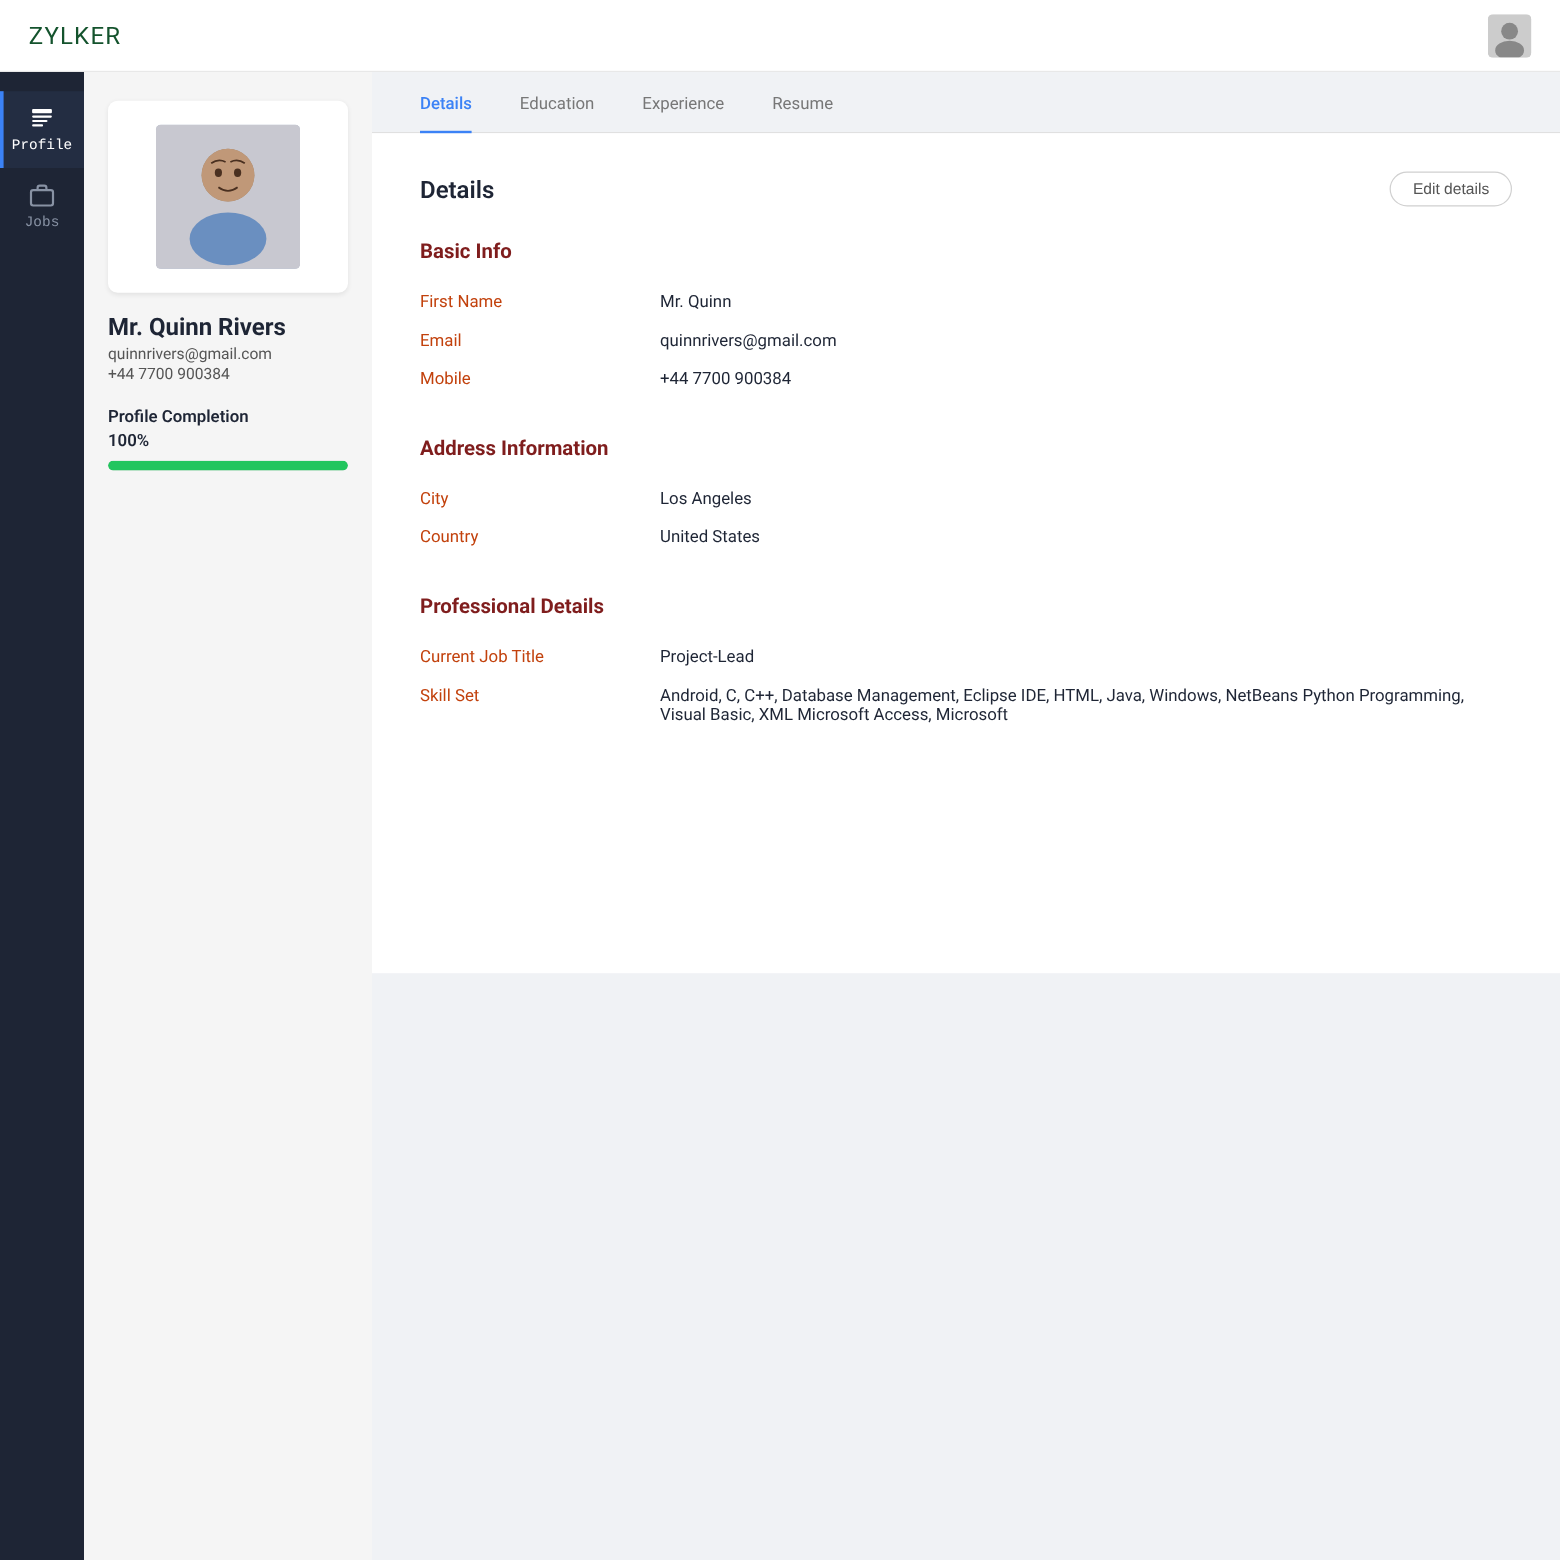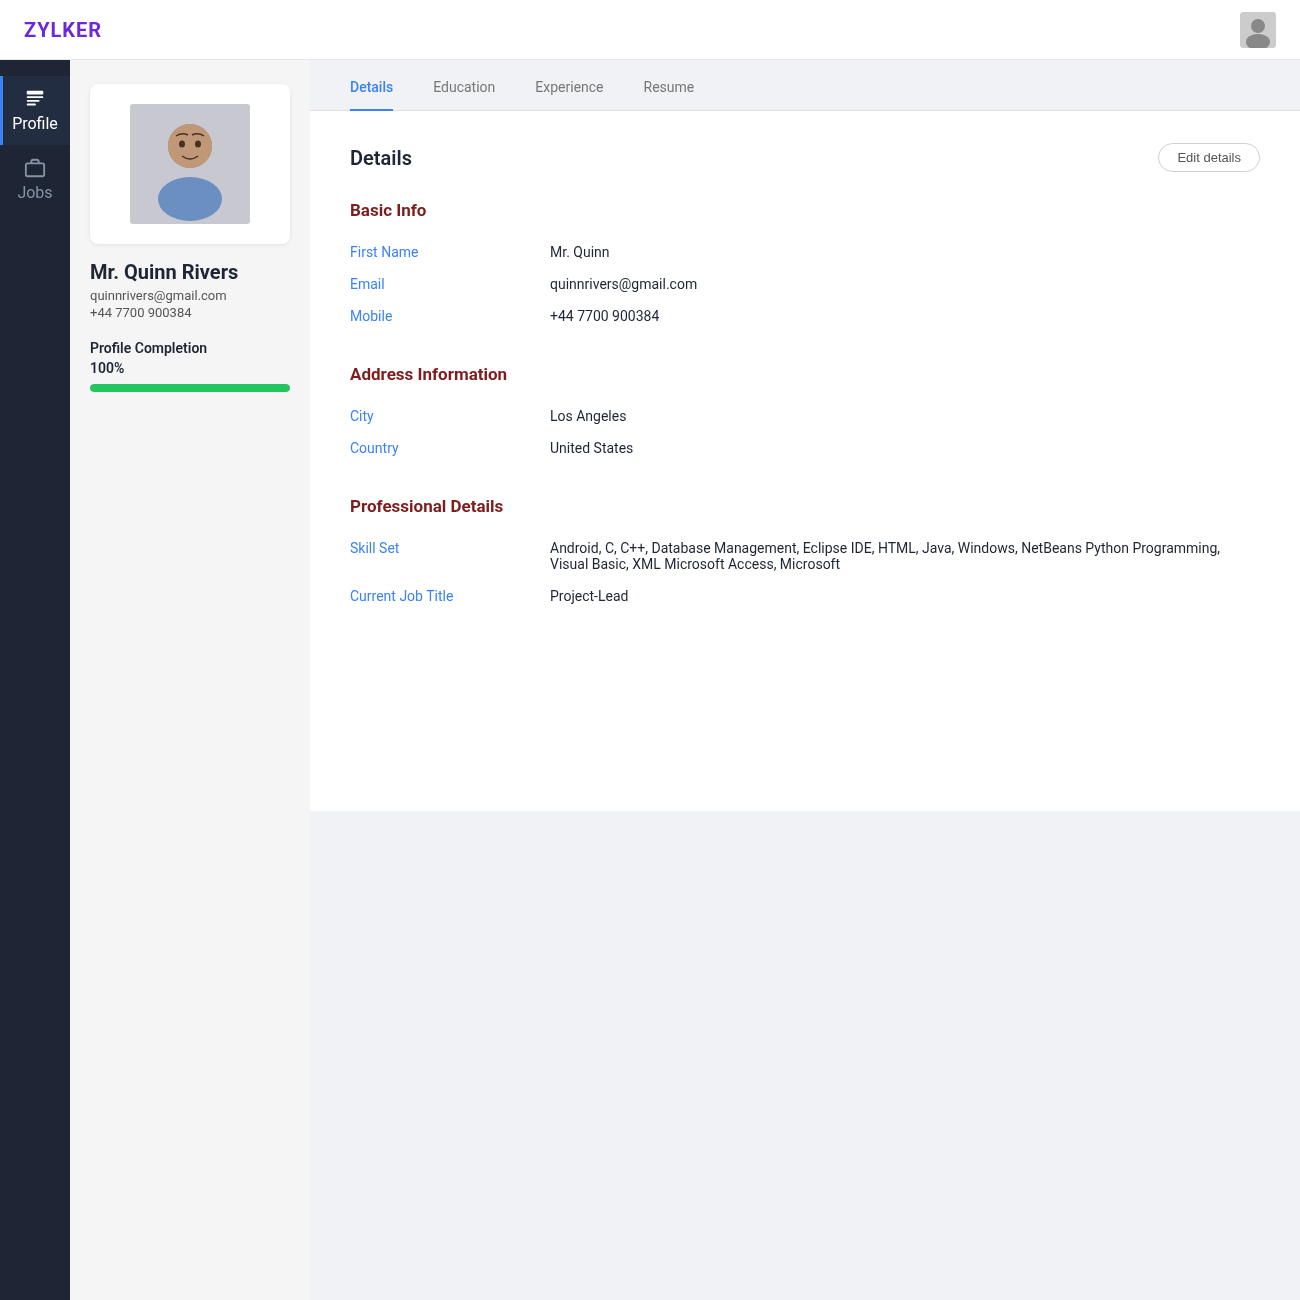--- a/index.html
+++ b/index.html
@@ -19,22 +19,22 @@
       justify-content: space-between;
       padding: 0 24px;
       border-bottom: 1px solid #e8e8e8;
       position: fixed;
       width: 1300px;
       top: 0;
       z-index: 100;
     }
     .topbar-logo {
       font-size: 20px;
-      font-weight: 700;
-      color: #6d28d9;
+      font-weight: 400;
+      color: #14532d;
       letter-spacing: 1px;
     }
     .topbar-avatar {
       width: 36px;
       height: 36px;
       border-radius: 4px;
       background: #ccc;
       overflow: hidden;
       display: flex;
       align-items: center;
@@ -86,21 +86,22 @@
       width: 3px;
       background: #3b82f6;
     }
     .sidebar-item svg {
       width: 22px;
       height: 22px;
       margin-bottom: 4px;
       fill: currentColor;
     }
     .sidebar-item-label {
-      font-size: 16px;
+      font-size: 12px;
+      font-family: Liberation Mono, monospace;
     }
 
     
     .left-panel {
       width: 240px;
       background: #f5f5f5;
       padding: 24px 20px;
       flex-shrink: 0;
     }
     .profile-photo-card {
@@ -237,21 +238,21 @@
       color: #7f1d1d;
       margin-bottom: 16px;
     }
     .info-row {
       display: flex;
       padding: 8px 0;
       font-size: 14px;
     }
     .info-label {
       width: 200px;
-      color: #3b82f6;
+      color: #c2410c;
       flex-shrink: 0;
     }
     .info-value {
       color: #1e2535;
       flex: 1;
     }
   </style>
 </head>
 <body>
 
@@ -356,25 +357,25 @@
               <div class="info-value">Los Angeles</div>
             </div>
             <div class="info-row">
               <div class="info-label">Country</div>
               <div class="info-value">United States</div>
             </div>
           </div>
           <div class="info-section">
             <div class="section-title">Professional Details</div>
             <div class="info-row">
+              <div class="info-label">Current Job Title</div>
+              <div class="info-value">Project-Lead</div>
+            </div>
+            <div class="info-row">
               <div class="info-label">Skill Set</div>
               <div class="info-value">Android, C, C++, Database Management, Eclipse IDE, HTML, Java, Windows, NetBeans Python Programming, Visual Basic, XML Microsoft Access, Microsoft</div>
             </div>
-            <div class="info-row">
-              <div class="info-label">Current Job Title</div>
-              <div class="info-value">Project-Lead</div>
-            </div>
           </div>
         </div>
     </div>
 
   </div>
 </div>
 
 </body></html>

